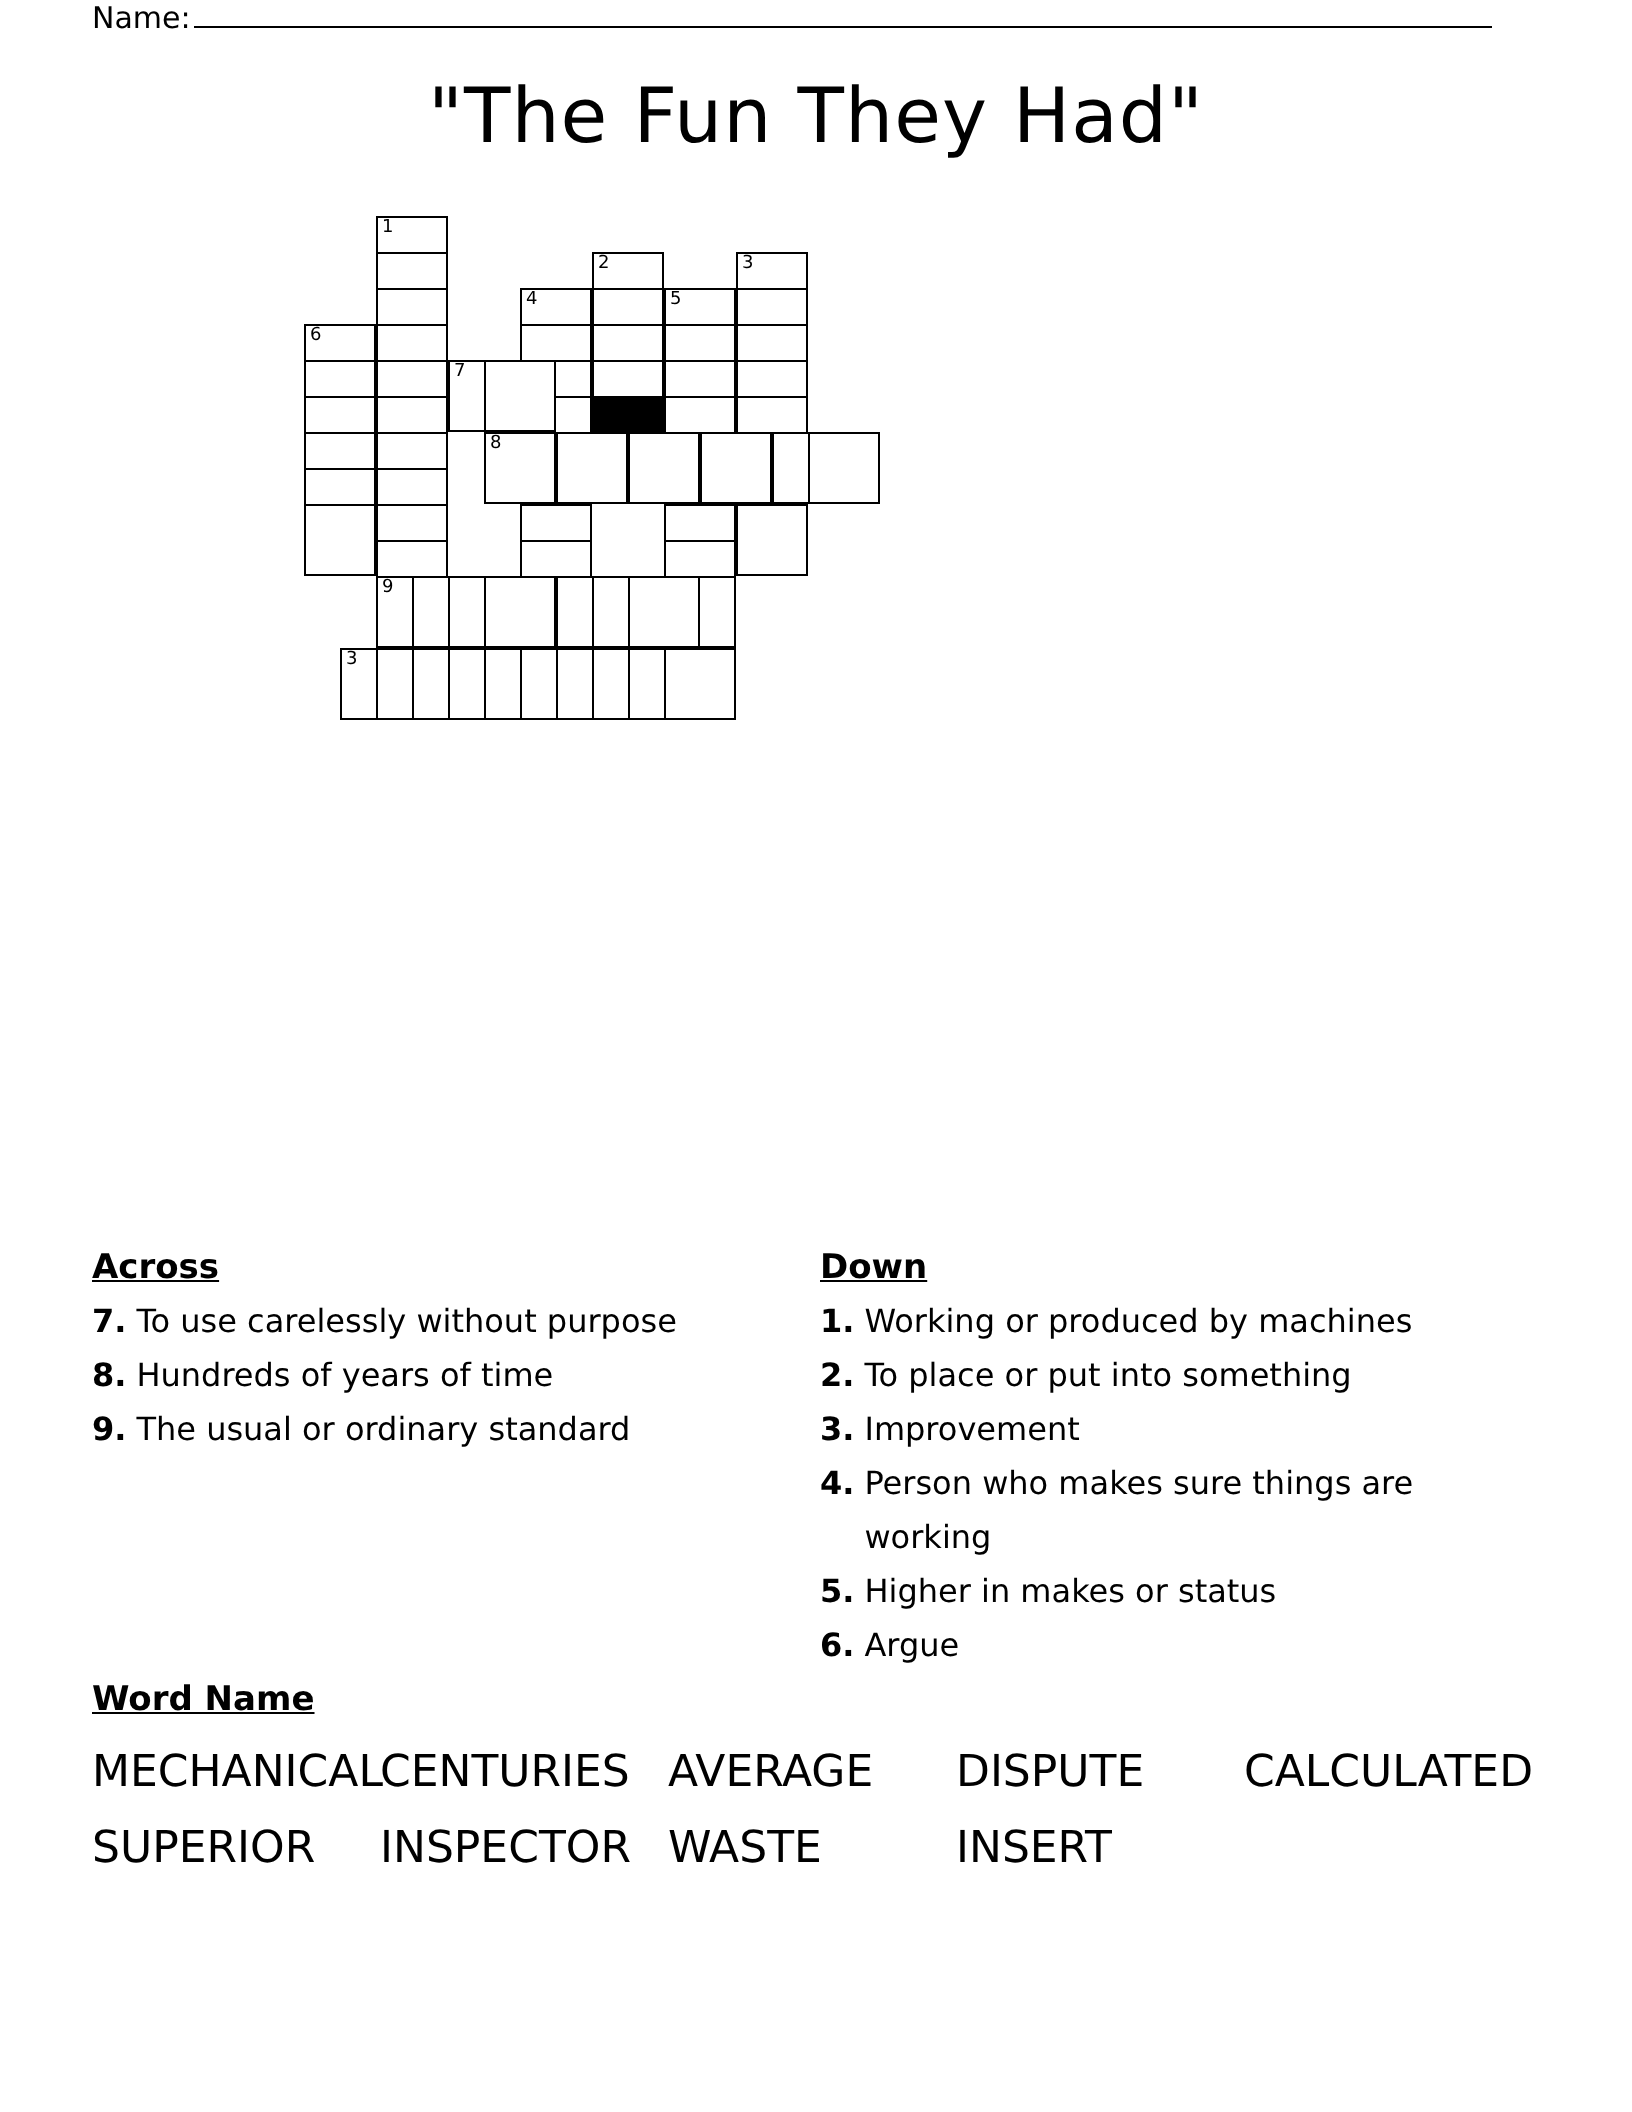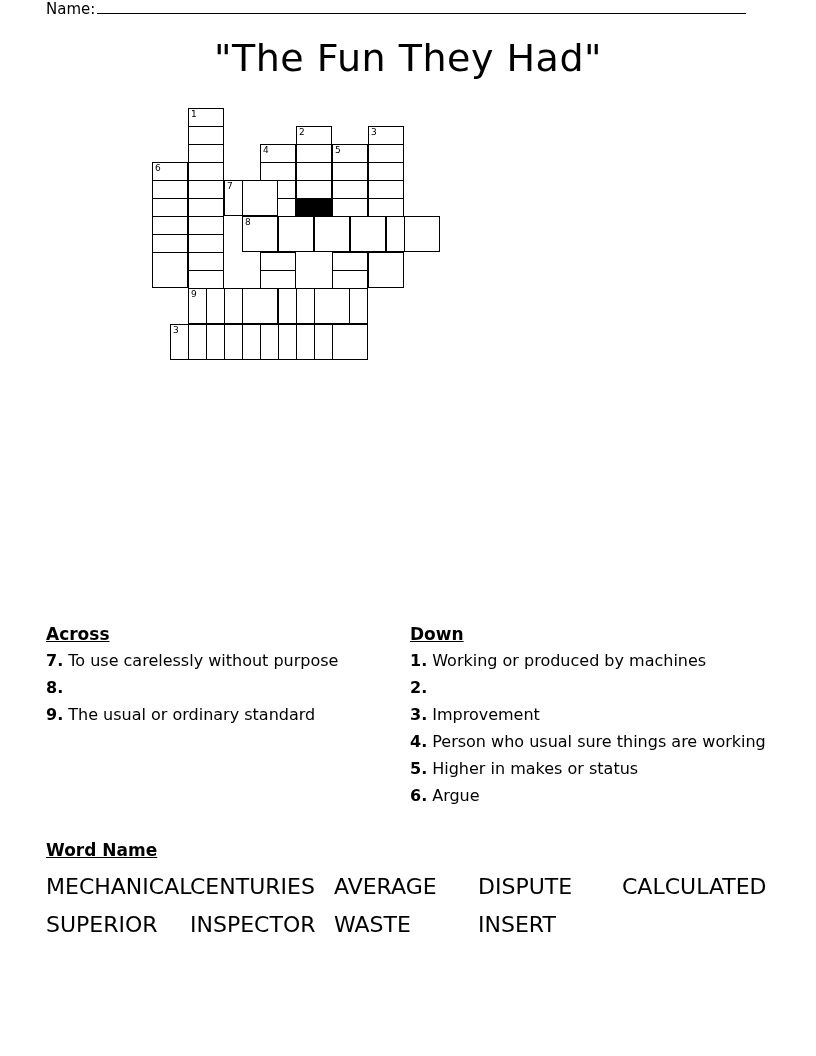--- a/index.html
+++ b/index.html
@@ -242,42 +242,44 @@
 
   <div class="clues">
     <div class="col-across">
       <div class="clue-head">Across</div>
       <div class="clue">
         <span class="cnum">7.</span>
         <span class="ctext">To use carelessly without purpose</span>
       </div>
       <div class="clue">
         <span class="cnum">8.</span>
+        <span class="ctext">Hundreds of years of time</span>
       </div>
       <div class="clue">
         <span class="cnum">9.</span>
         <span class="ctext">The usual or ordinary standard</span>
       </div>
     </div>
     <div class="col-down">
       <div class="clue-head">Down</div>
       <div class="clue">
         <span class="cnum">1.</span>
         <span class="ctext">Working or produced by machines</span>
       </div>
       <div class="clue">
         <span class="cnum">2.</span>
+        <span class="ctext">To place or put into something</span>
       </div>
       <div class="clue">
         <span class="cnum">3.</span>
         <span class="ctext">Improvement</span>
       </div>
       <div class="clue">
         <span class="cnum">4.</span>
-        <span class="ctext">Person who usual sure things are working</span>
+        <span class="ctext">Person who makes sure things are working</span>
       </div>
       <div class="clue">
         <span class="cnum">5.</span>
         <span class="ctext">Higher in makes or status</span>
       </div>
       <div class="clue">
         <span class="cnum">6.</span>
         <span class="ctext">Argue</span>
       </div>
     </div>

